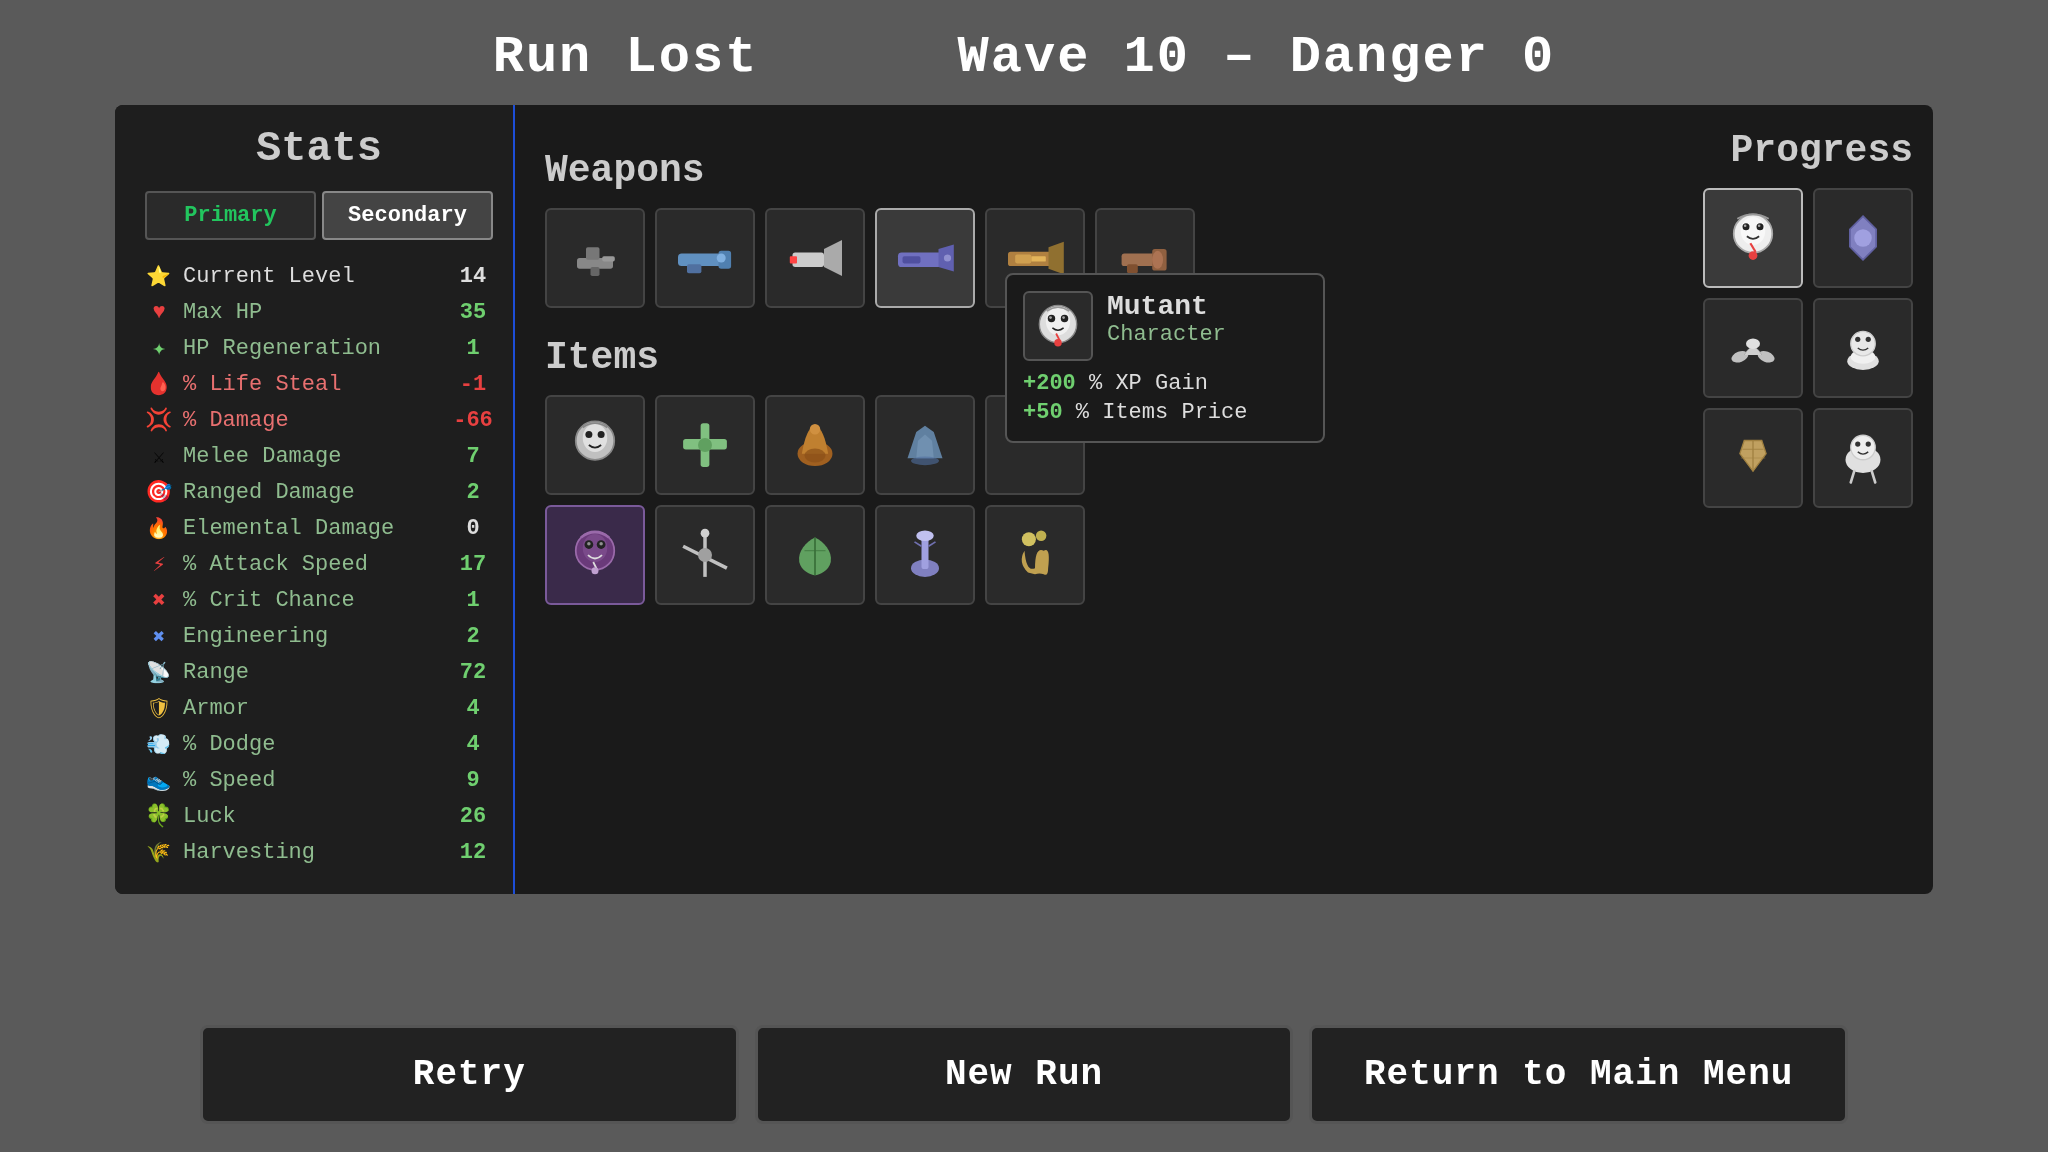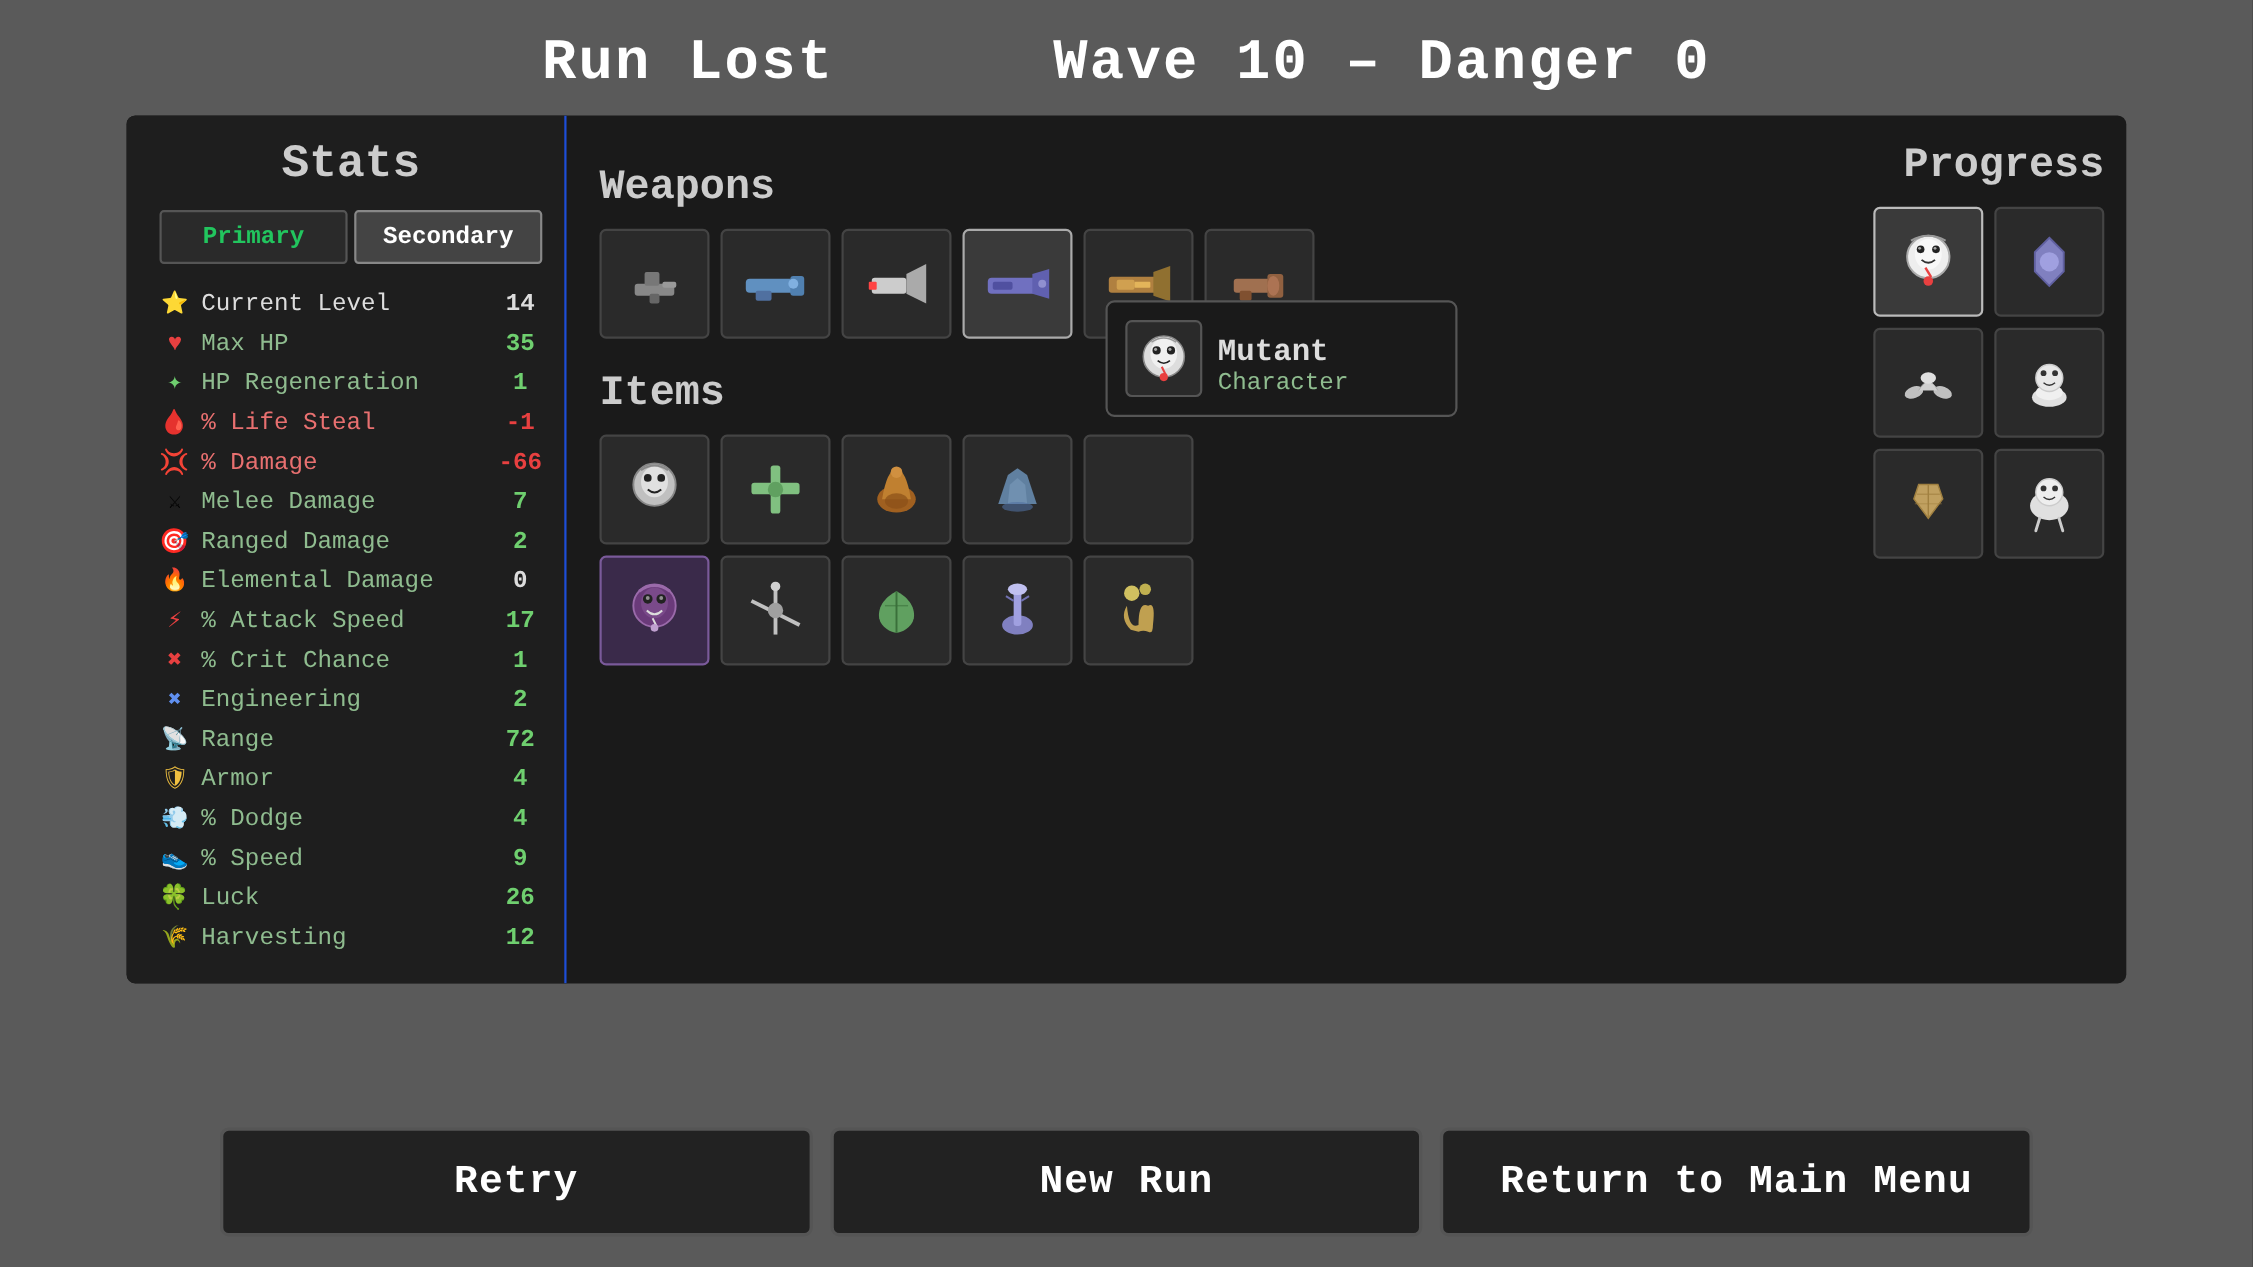--- a/index.html
+++ b/index.html
@@ -226,21 +226,21 @@
       border-radius: 8px;
       padding: 16px;
       z-index: 100;
       display: flex;
       flex-direction: column;
       gap: 10px;
     }
 
     .tooltip-header {
       display: flex;
-      align-items: flex-end;
+      align-items: flex-start;
       gap: 14px;
     }
 
     .tooltip-avatar {
       width: 70px;
       height: 70px;
       background: #2a2a2a;
       border: 2px solid #555;
       border-radius: 6px;
       display: flex;
@@ -579,20 +579,28 @@
             <path d="M18 14 Q30 6 42 14" stroke="#999" stroke-width="1.5" fill="none"></path>
             <line x1="28" y1="38" x2="32" y2="46" stroke="#e84040" stroke-width="2"></line>
             <circle cx="30" cy="48" r="4" fill="#e84040"></circle>
           </svg>
         </div>
         <div>
           <div class="tooltip-name">Mutant</div>
           <div class="tooltip-type">Character</div>
         </div>
       </div>
+      <div class="tooltip-stats">
+        <div class="tooltip-stat-line">
+          <span class="plus-val">+200</span><span> % XP Gain</span>
+        </div>
+        <div class="tooltip-stat-line">
+          <span class="plus-val">+50</span><span> % Items Price</span>
+        </div>
+      </div>
     </div>
 
   </div>
 
   <div class="progress-panel">
     <div class="progress-title">Progress</div>
     <div class="progress-items">
 
       <div class="progress-slot highlighted">
         <svg viewBox="0 0 80 80" width="70" height="70">

